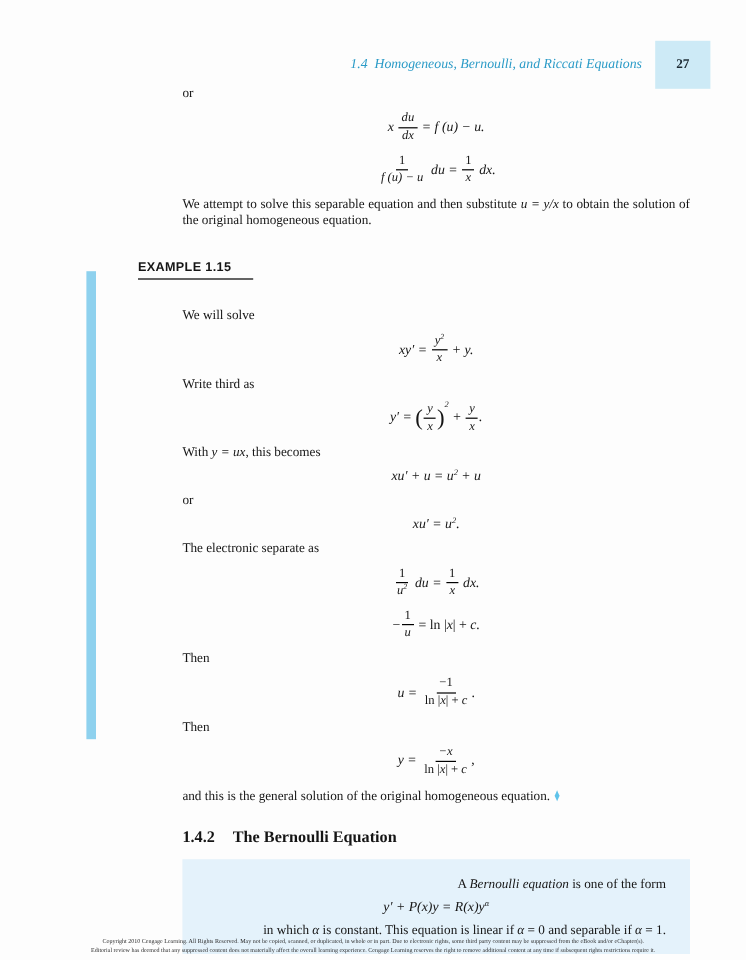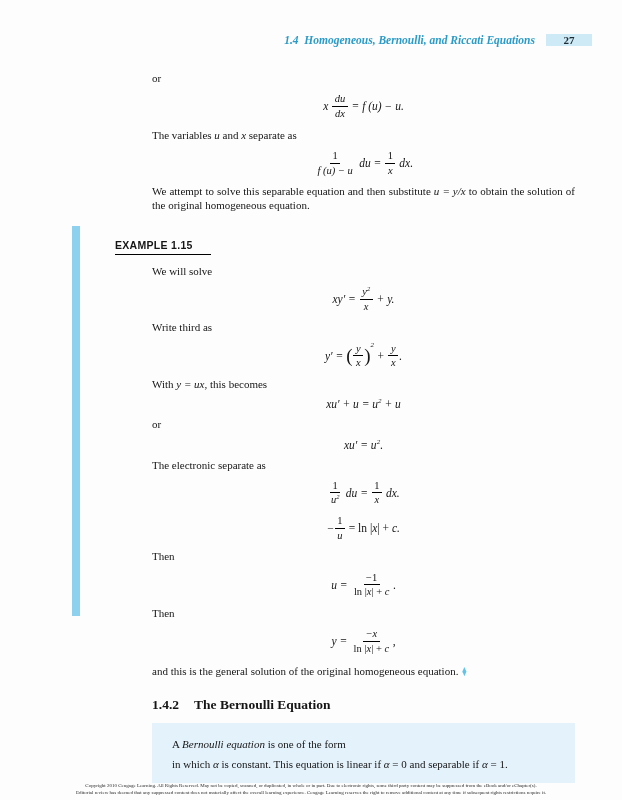--- a/index.html
+++ b/index.html
@@ -4,24 +4,24 @@
 <style>
   html,body{margin:0;padding:0;background:#9a9a9a;}
   .page{
     position:relative;width:622px;height:800px;margin:0 auto;
     background:#fdfdfd;overflow:hidden;
     font-family:"Liberation Serif","DejaVu Serif",serif;color:#151515;
   }
   
   .running-head{position:absolute;top:34px;right:30px;display:flex;align-items:center;gap:11px;}
   .head-title{
-    font-style:italic;font-weight:bold;font-size:11.5px;color:#2b9bc7;white-space:pre;
+    font-style:italic;font-weight:normal;font-size:11.5px;color:#2b9bc7;white-space:pre;
   }
   .page-num-box{
-    background:#cdeaf6;min-width:20px;padding:0 13px;text-align:center;
+    background:#cdeaf6;min-width:20px;padding:14px 13px;text-align:center;
     font-weight:bold;font-size:11px;color:#1d2b33;
   }
   
   .content{position:absolute;left:152px;top:64px;width:423px;}
   p.line{margin:7px 0 0;font-size:11px;line-height:1.3;}
   p.just{text-align:justify;}
   .rm{font-style:normal;}
   .it{font-style:italic;}
   
   .eq{display:flex;justify-content:center;align-items:center;margin:7px 0;font-size:11.5px;}
@@ -31,31 +31,31 @@
   .frac{display:inline-flex;flex-direction:column;align-items:center;margin:0 1px;}
   .frac .num,.frac .den{display:block;font-size:10.5px;line-height:1.3;padding:0 2.5px;text-align:center;}
   .frac .num{border-bottom:1px solid #000;}
   .frac sup{font-size:6.5px;vertical-align:super;}
   .paren{font-size:19px;font-style:normal;line-height:1;}
   .diamond{color:#5fc3ea;font-style:normal;display:inline-block;transform:scaleX(.72) scaleY(1.15);font-size:13px;}
   
   .example{margin-top:22px;}
   .example-bar{position:absolute;left:72px;top:226px;width:8px;height:390px;background:#8ed1ee;}
   .example-heading{
-    display:inline-block;margin:0 0 2px -37px;padding:0 18px 3px 0;
+    display:inline-block;margin:0 0 16px -37px;padding:0 18px 3px 0;
     font-family:"Liberation Sans","DejaVu Sans",sans-serif;
     font-weight:bold;font-size:10.5px;letter-spacing:.3px;
     border-bottom:1.2px solid #000;
   }
   
   .subsection{margin:18px 0 0;font-size:13.5px;font-weight:bold;}
   .subsection .sec-num{margin-right:15px;font-family:Liberation Serif, serif;}
   
   .def-box{margin-top:10px;background:#e4f2fb;padding:9px 20px 12px;}
-  .def-box p.line{margin-top:5px;}
+  .def-box p.line{margin-top:5px;text-align:right;}
   .def-box .eq{margin:6px 0;}
   
   .page-footer{
     position:absolute;left:24px;right:24px;bottom:4px;text-align:center;
     font-size:5px;line-height:7px;color:#2a2a2a;
   }
 </style>
 </head>
 <body>
 
@@ -69,21 +69,20 @@
   <div class="example-bar"></div>
 
   <div class="content">
 
     <p class="line"><span class="rm">or</span></p>
     <div class="eq">
         <span class="it">x </span>
         <span class="frac"><span class="num"><span class="it">du</span></span><span class="den"><span class="it">dx</span></span></span>
         <span class="it"> = f (u) − u.</span>
       </div>
-    <p class="line"><span class="rm">The variables </span><span class="it">u</span><span class="rm"> and </span><span class="it">x</span><span class="rm"> separate as</span></p>
     <div class="eq">
         <span class="frac"><span class="num"><span class="rm">1</span></span><span class="den"><span class="it">f (u) − u</span></span></span>
         <span class="it"> du = </span>
         <span class="frac"><span class="num"><span class="rm">1</span></span><span class="den"><span class="it">x</span></span></span>
         <span class="it"> dx.</span>
       </div>
     <p class="line just"><span class="rm">We attempt to solve this separable equation and then substitute </span><span class="it">u = y/x</span><span class="rm"> to obtain the solution of the original homogeneous equation.</span></p>
 
     <section class="example">
       <h3 class="example-heading">EXAMPLE 1.15</h3>
@@ -145,20 +144,24 @@
         </div>
       <p class="line"><span class="rm">and this is the general solution of the original homogeneous equation.  </span><span class="rm diamond">♦</span></p>
     </section>
 
     <h2 class="subsection">
       <span class="sec-num">1.4.2</span><span>The Bernoulli Equation</span>
     </h2>
 
     <div class="def-box">
       <p class="line"><span class="rm">A </span><span class="it">Bernoulli equation</span><span class="rm"> is one of the form</span></p>
+      <div class="eq">
+          <span class="it">y′ + P(x)y = R(x)y</span>
+          <sup>α</sup>
+        </div>
       <p class="line"><span class="rm">in which </span><span class="it">α</span><span class="rm"> is constant. This equation is linear if </span><span class="it">α</span><span class="rm"> = 0 and separable if </span><span class="it">α</span><span class="rm"> = 1.</span></p>
     </div>
 
   </div>
 
   <div class="page-footer">
     <div>Copyright 2010 Cengage Learning. All Rights Reserved. May not be copied, scanned, or duplicated, in whole or in part. Due to electronic rights, some third party content may be suppressed from the eBook and/or eChapter(s).</div>
     <div>Editorial review has deemed that any suppressed content does not materially affect the overall learning experience. Cengage Learning reserves the right to remove additional content at any time if subsequent rights restrictions require it.</div>
   </div>
 

